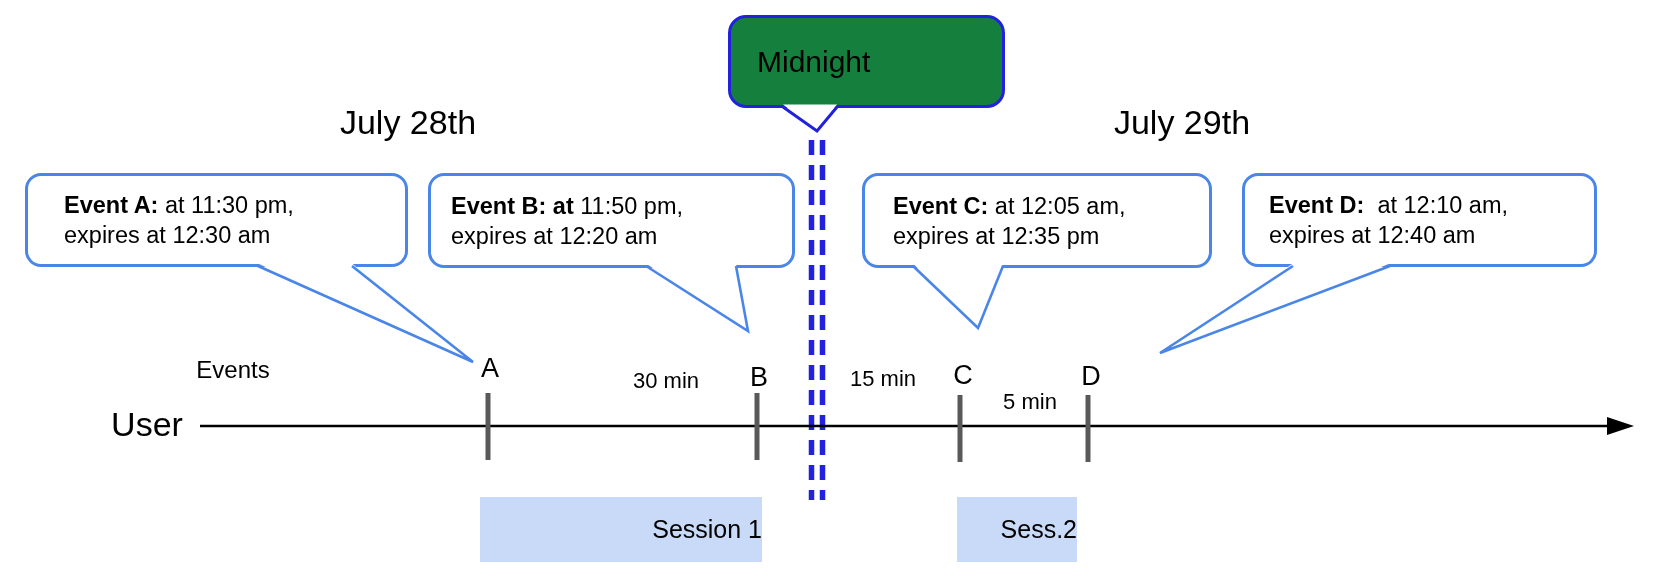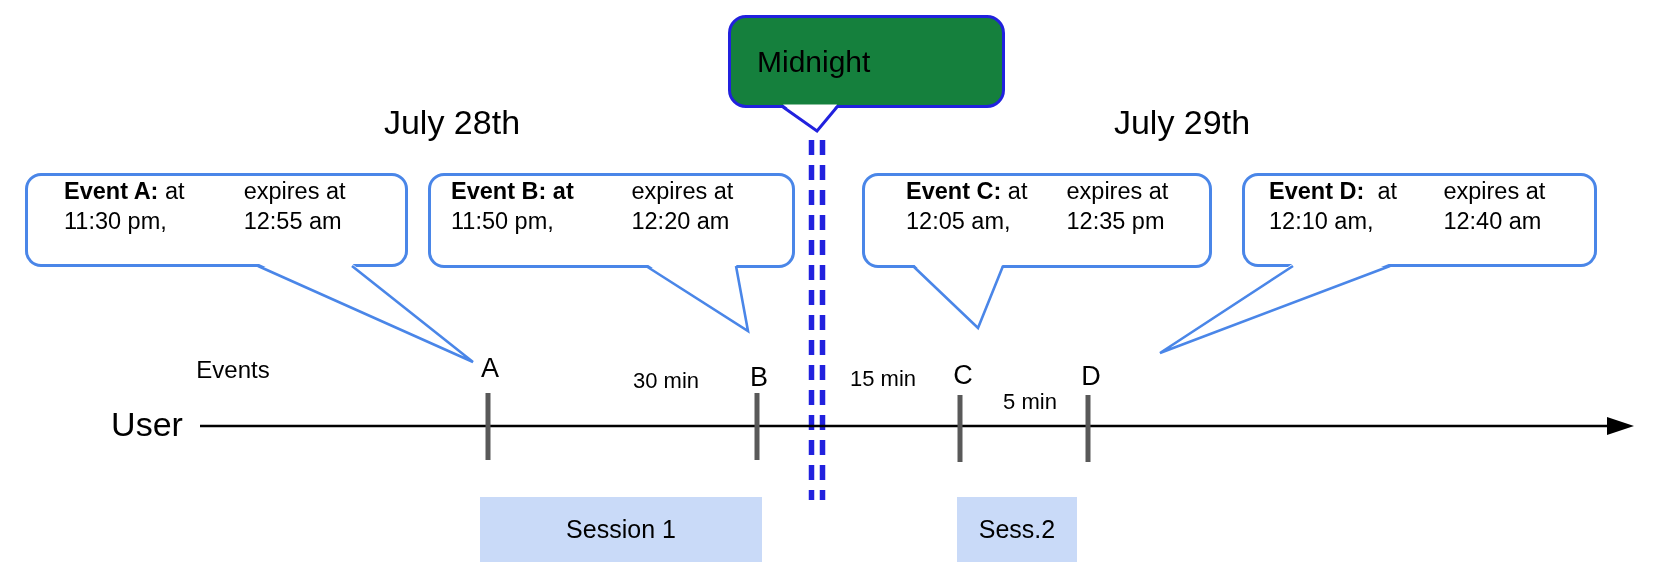--- a/index.html
+++ b/index.html
@@ -4,79 +4,79 @@
 <style>
   html,body{margin:0;padding:0;background:#fff;}
   .canvas{
     position:relative;width:1668px;height:578px;background:#ffffff;overflow:hidden;
     font-family:"Liberation Sans", sans-serif;color:#000;
   }
   .abs{position:absolute;}
   .center-xy{transform:translate(-50%,-50%);white-space:nowrap;}
 
   .date-label{font-size:34px;}
-  .date-left{left:408px;top:122px;margin-left:44px;}
+  .date-left{left:408px;top:122px;}
   .date-right{left:1182px;top:122px;}
 
   .midnight-bubble{
     left:728px;top:15px;width:277px;height:93px;box-sizing:border-box;
     background:#15803d;border:3.5px solid #2121de;border-radius:18px;
     display:flex;align-items:center;font-size:30px;padding-left:26px;z-index:1;
   }
 
   .bubble{
     box-sizing:border-box;background:#fff;border:3px solid #4a86e8;border-radius:16px;
-    display:flex;flex-direction:row;justify-content:center;
+    display:flex;flex-direction:column;justify-content:center;
     font-size:23.5px;line-height:30px;z-index:1;
   }
   .bubble .line{white-space:pre-wrap;}
   .bubble-a{left:25px;top:173px;width:383px;height:94px;padding-left:36px;}
   .bubble-b{left:428px;top:173px;width:367px;height:95px;padding-left:20px;}
-  .bubble-c{left:862px;top:173px;width:350px;height:95px;padding-left:41px;}
+  .bubble-c{left:862px;top:173px;width:350px;height:95px;padding-left:28px;}
   .bubble-d{left:1242px;top:173px;width:355px;height:94px;padding-left:24px;}
 
   .gfx{left:0;top:0;z-index:2;pointer-events:none;}
   .tail-fill{fill:#ffffff;stroke:none;}
   .tail-stroke{fill:none;stroke:#4a86e8;stroke-width:2.6;}
   .tail-stroke-midnight{fill:none;stroke:#2121de;stroke-width:3;}
 
   .events-label{left:233px;top:370px;font-size:24px;}
   .user-label{left:147px;top:424px;font-size:34px;}
   .tick-letter{font-size:27px;}
   .letter-a{left:490px;top:368px;}
   .letter-b{left:759px;top:377px;}
   .letter-c{left:963px;top:375px;}
   .letter-d{left:1091px;top:376px;}
   .interval-label{font-size:22px;}
   .interval-ab{left:666px;top:381px;}
   .interval-bc{left:883px;top:379px;}
   .interval-cd{left:1030px;top:402px;}
 
   .session-box{
-    background:#c9daf8;display:flex;align-items:center;justify-content:center;
+    background:#c9daf8;display:flex;align-items:center;justify-content:flex-end;
     font-size:25px;z-index:1;
   }
   .session-1{left:480px;top:497px;width:282px;height:65px;}
   .session-2{left:957px;top:497px;width:120px;height:65px;}
 </style>
 </head>
 <body>
 
 <div class="canvas">
 
   <div class="abs center-xy date-label date-left">July 28th</div>
   <div class="abs center-xy date-label date-right">July 29th</div>
 
   <div class="abs midnight-bubble">
     <span>Midnight</span>
   </div>
 
   <div class="abs bubble bubble-a">
     <div class="line"><b>Event A:</b><span> at 11:30 pm,</span></div>
-    <div class="line">expires at 12:55 am</div>
+    <div class="line">expires at 12:30 am</div>
   </div>
   <div class="abs bubble bubble-b">
     <div class="line"><b>Event B: at</b><span> 11:50 pm,</span></div>
     <div class="line">expires at 12:20 am</div>
   </div>
   <div class="abs bubble bubble-c">
     <div class="line"><b>Event C:</b><span> at 12:05 am,</span></div>
     <div class="line">expires at 12:35 pm</div>
   </div>
   <div class="abs bubble bubble-d">

